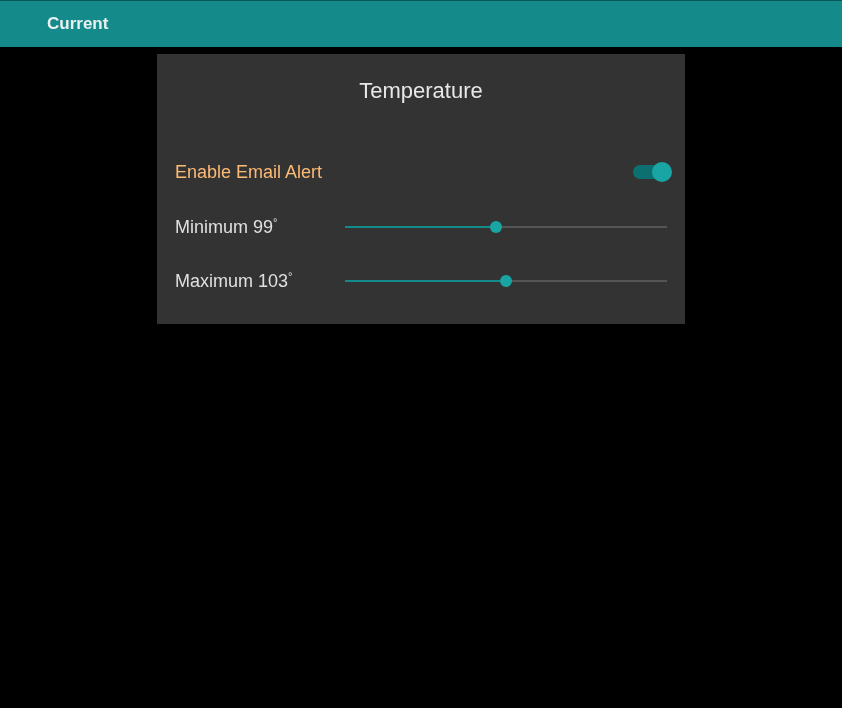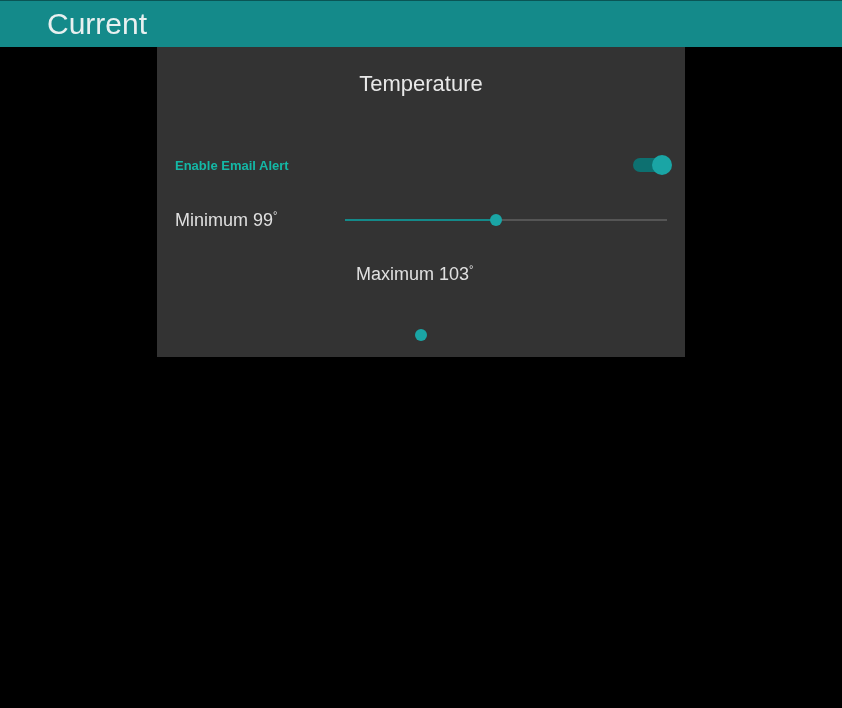--- a/index.html
+++ b/index.html
@@ -18,26 +18,27 @@
     .header {
       background: #148a8a;
       height: 47px;
       display: flex;
       align-items: center;
       padding-left: 47px;
       border-top: 1px solid #0a5555;
     }
     .header-title {
       color: #e8f0f0;
-      font-size: 30px;
-      font-weight: 400;
+      font-size: 17px;
+      font-weight: 700;
     }
     .main {
       display: flex;
       justify-content: center;
+      padding-top: 7px;
     }
     .card {
       width: 528px;
       background: #333333;
       padding: 24px 18px 32px 18px;
     }
     .card-title {
       color: #e8e8e8;
       font-size: 22px;
       font-weight: 300;
@@ -93,23 +94,23 @@
       display: flex;
       align-items: center;
       justify-content: space-between;
       margin-bottom: 32px;
       min-height: 24px;
     }
     .control-row:last-child {
       margin-bottom: 0;
     }
     .control-label {
-      color: #14b8a6;
-      font-size: 13px;
-      font-weight: 700;
+      color: #fdba74;
+      font-size: 18px;
+      font-weight: 400;
       white-space: nowrap;
     }
     .toggle {
       width: 34px;
       height: 14px;
       background: #0d7070;
       border-radius: 7px;
       position: relative;
       cursor: pointer;
     }
@@ -123,21 +124,20 @@
       border-radius: 50%;
     }
     .slider-row {
       display: flex;
       align-items: center;
       gap: 40px;
       margin-bottom: 32px;
     }
     .slider-row:last-child {
       margin-bottom: 0;
-      flex-direction: column;
     }
     .slider-label {
       color: #e0e0e0;
       font-size: 18px;
       font-weight: 300;
       min-width: 130px;
     }
     .slider {
       flex: 1;
       height: 20px;

